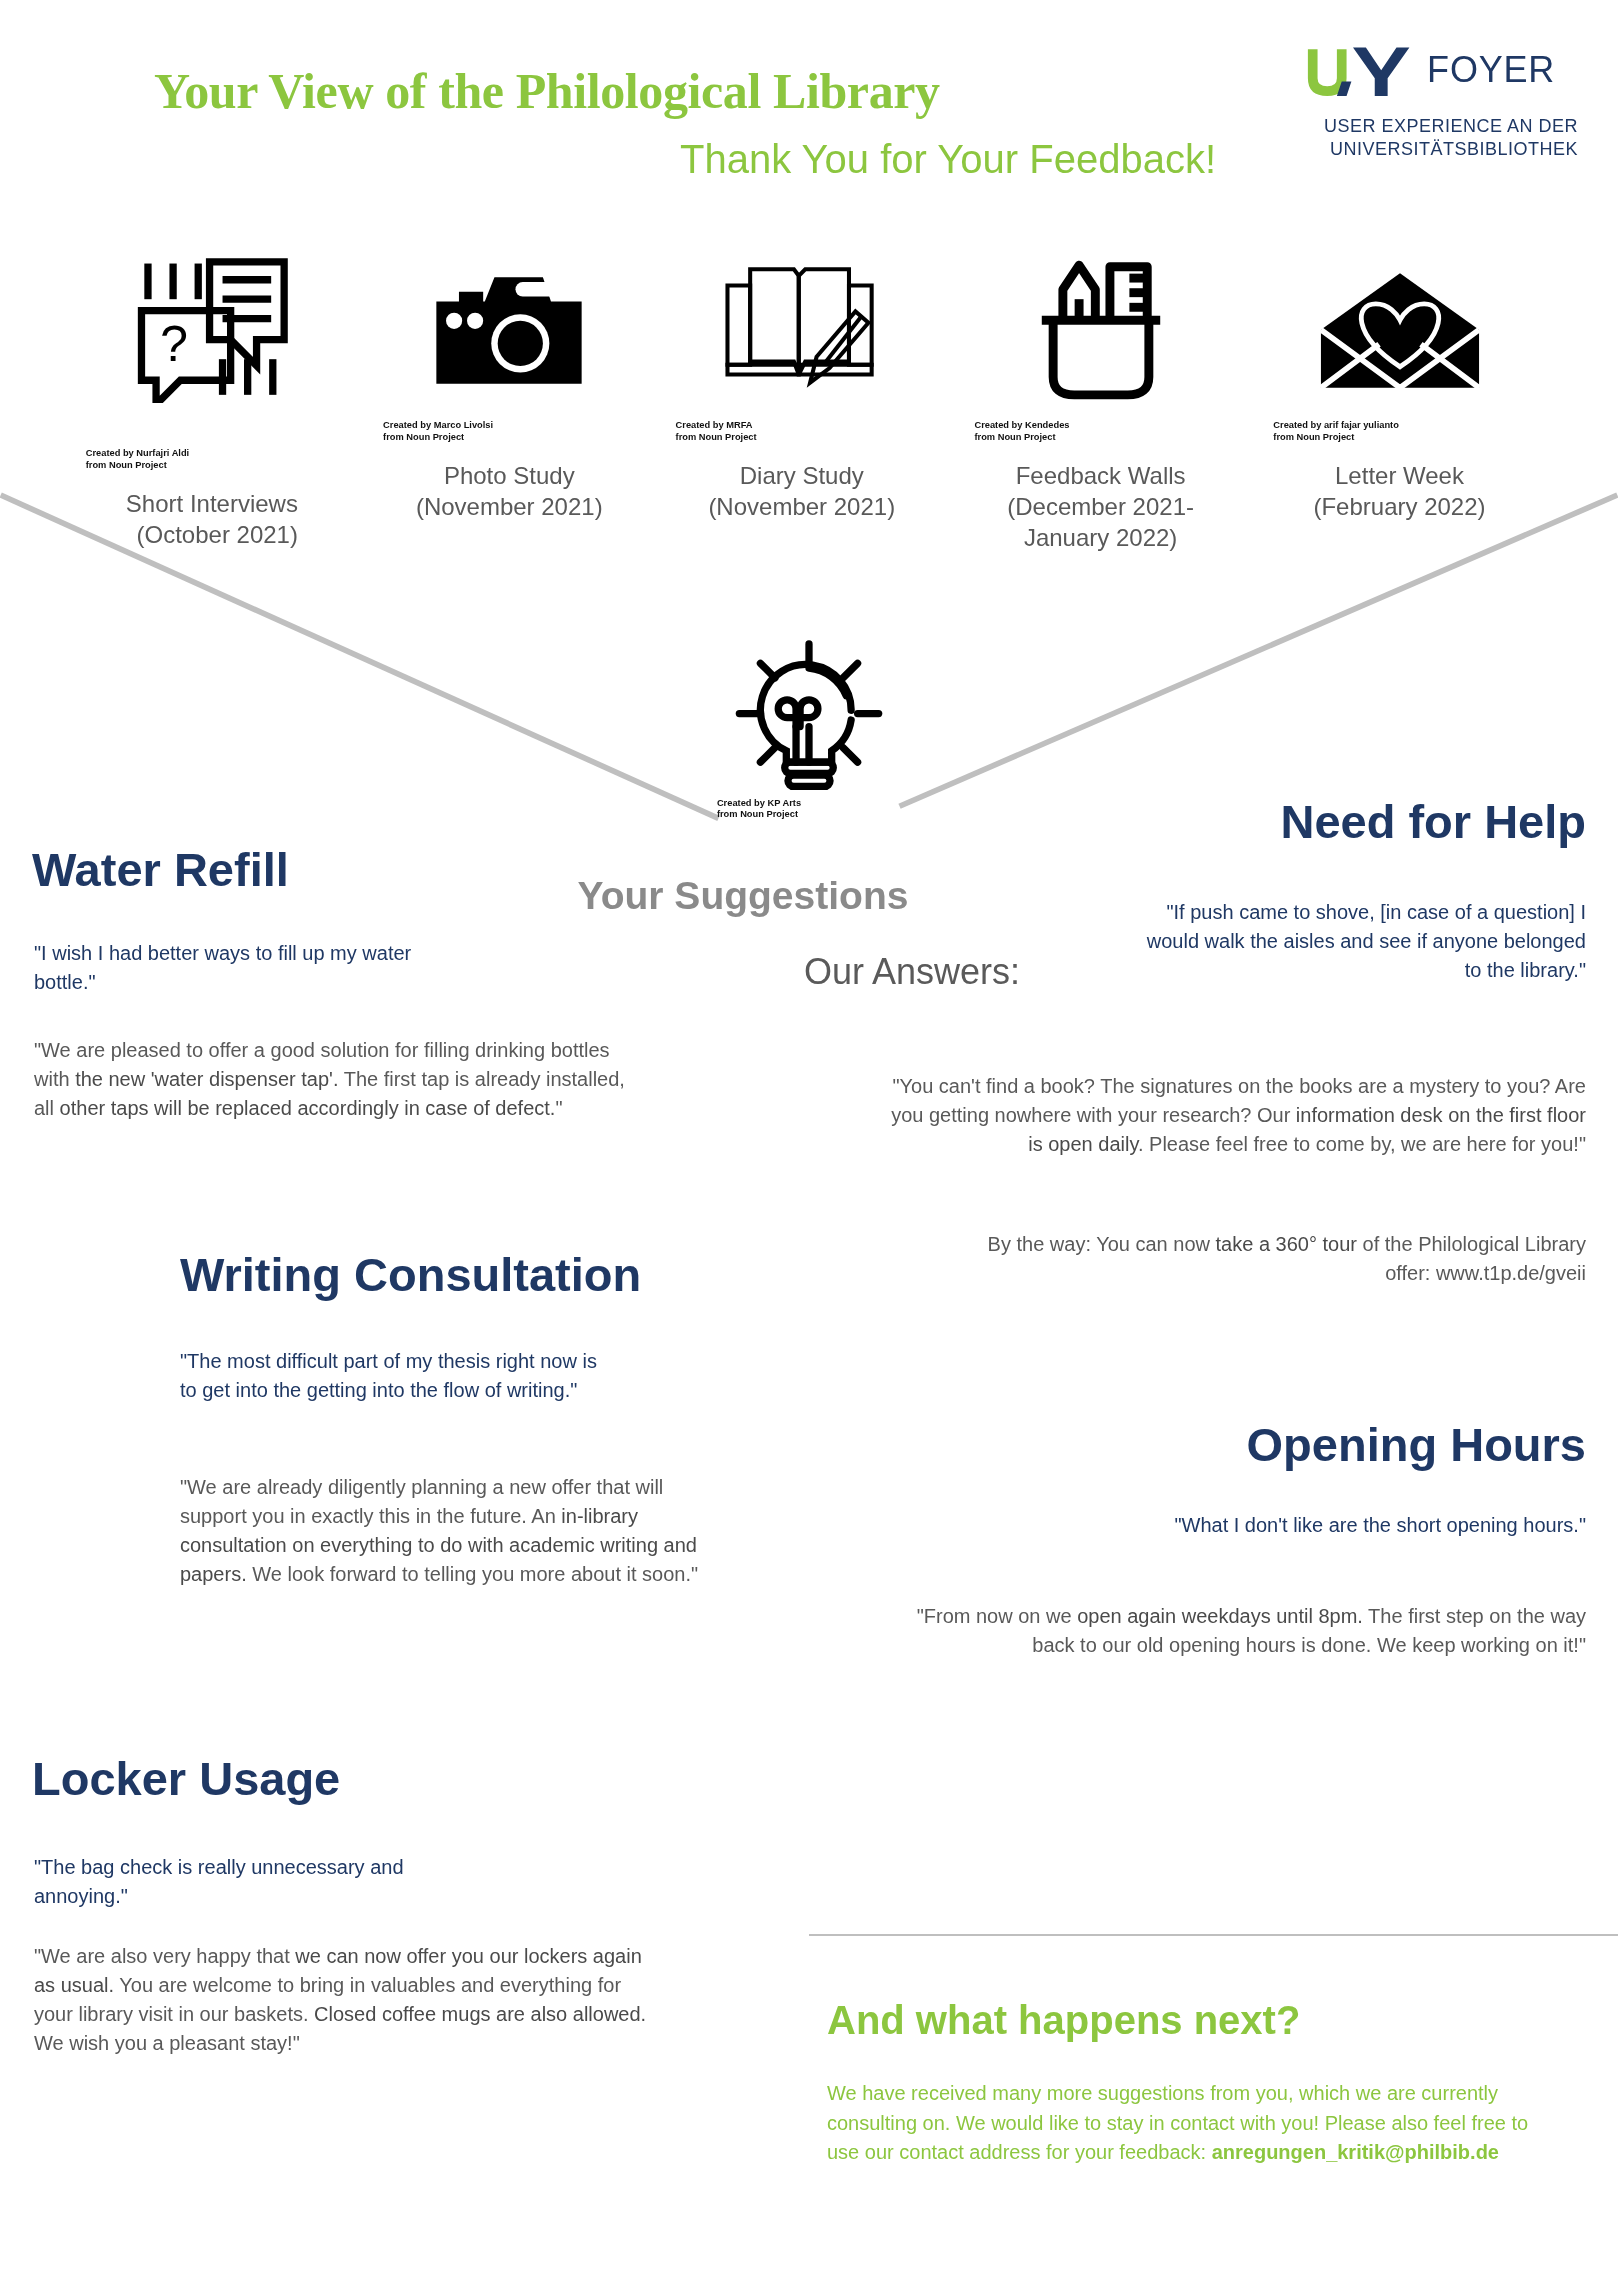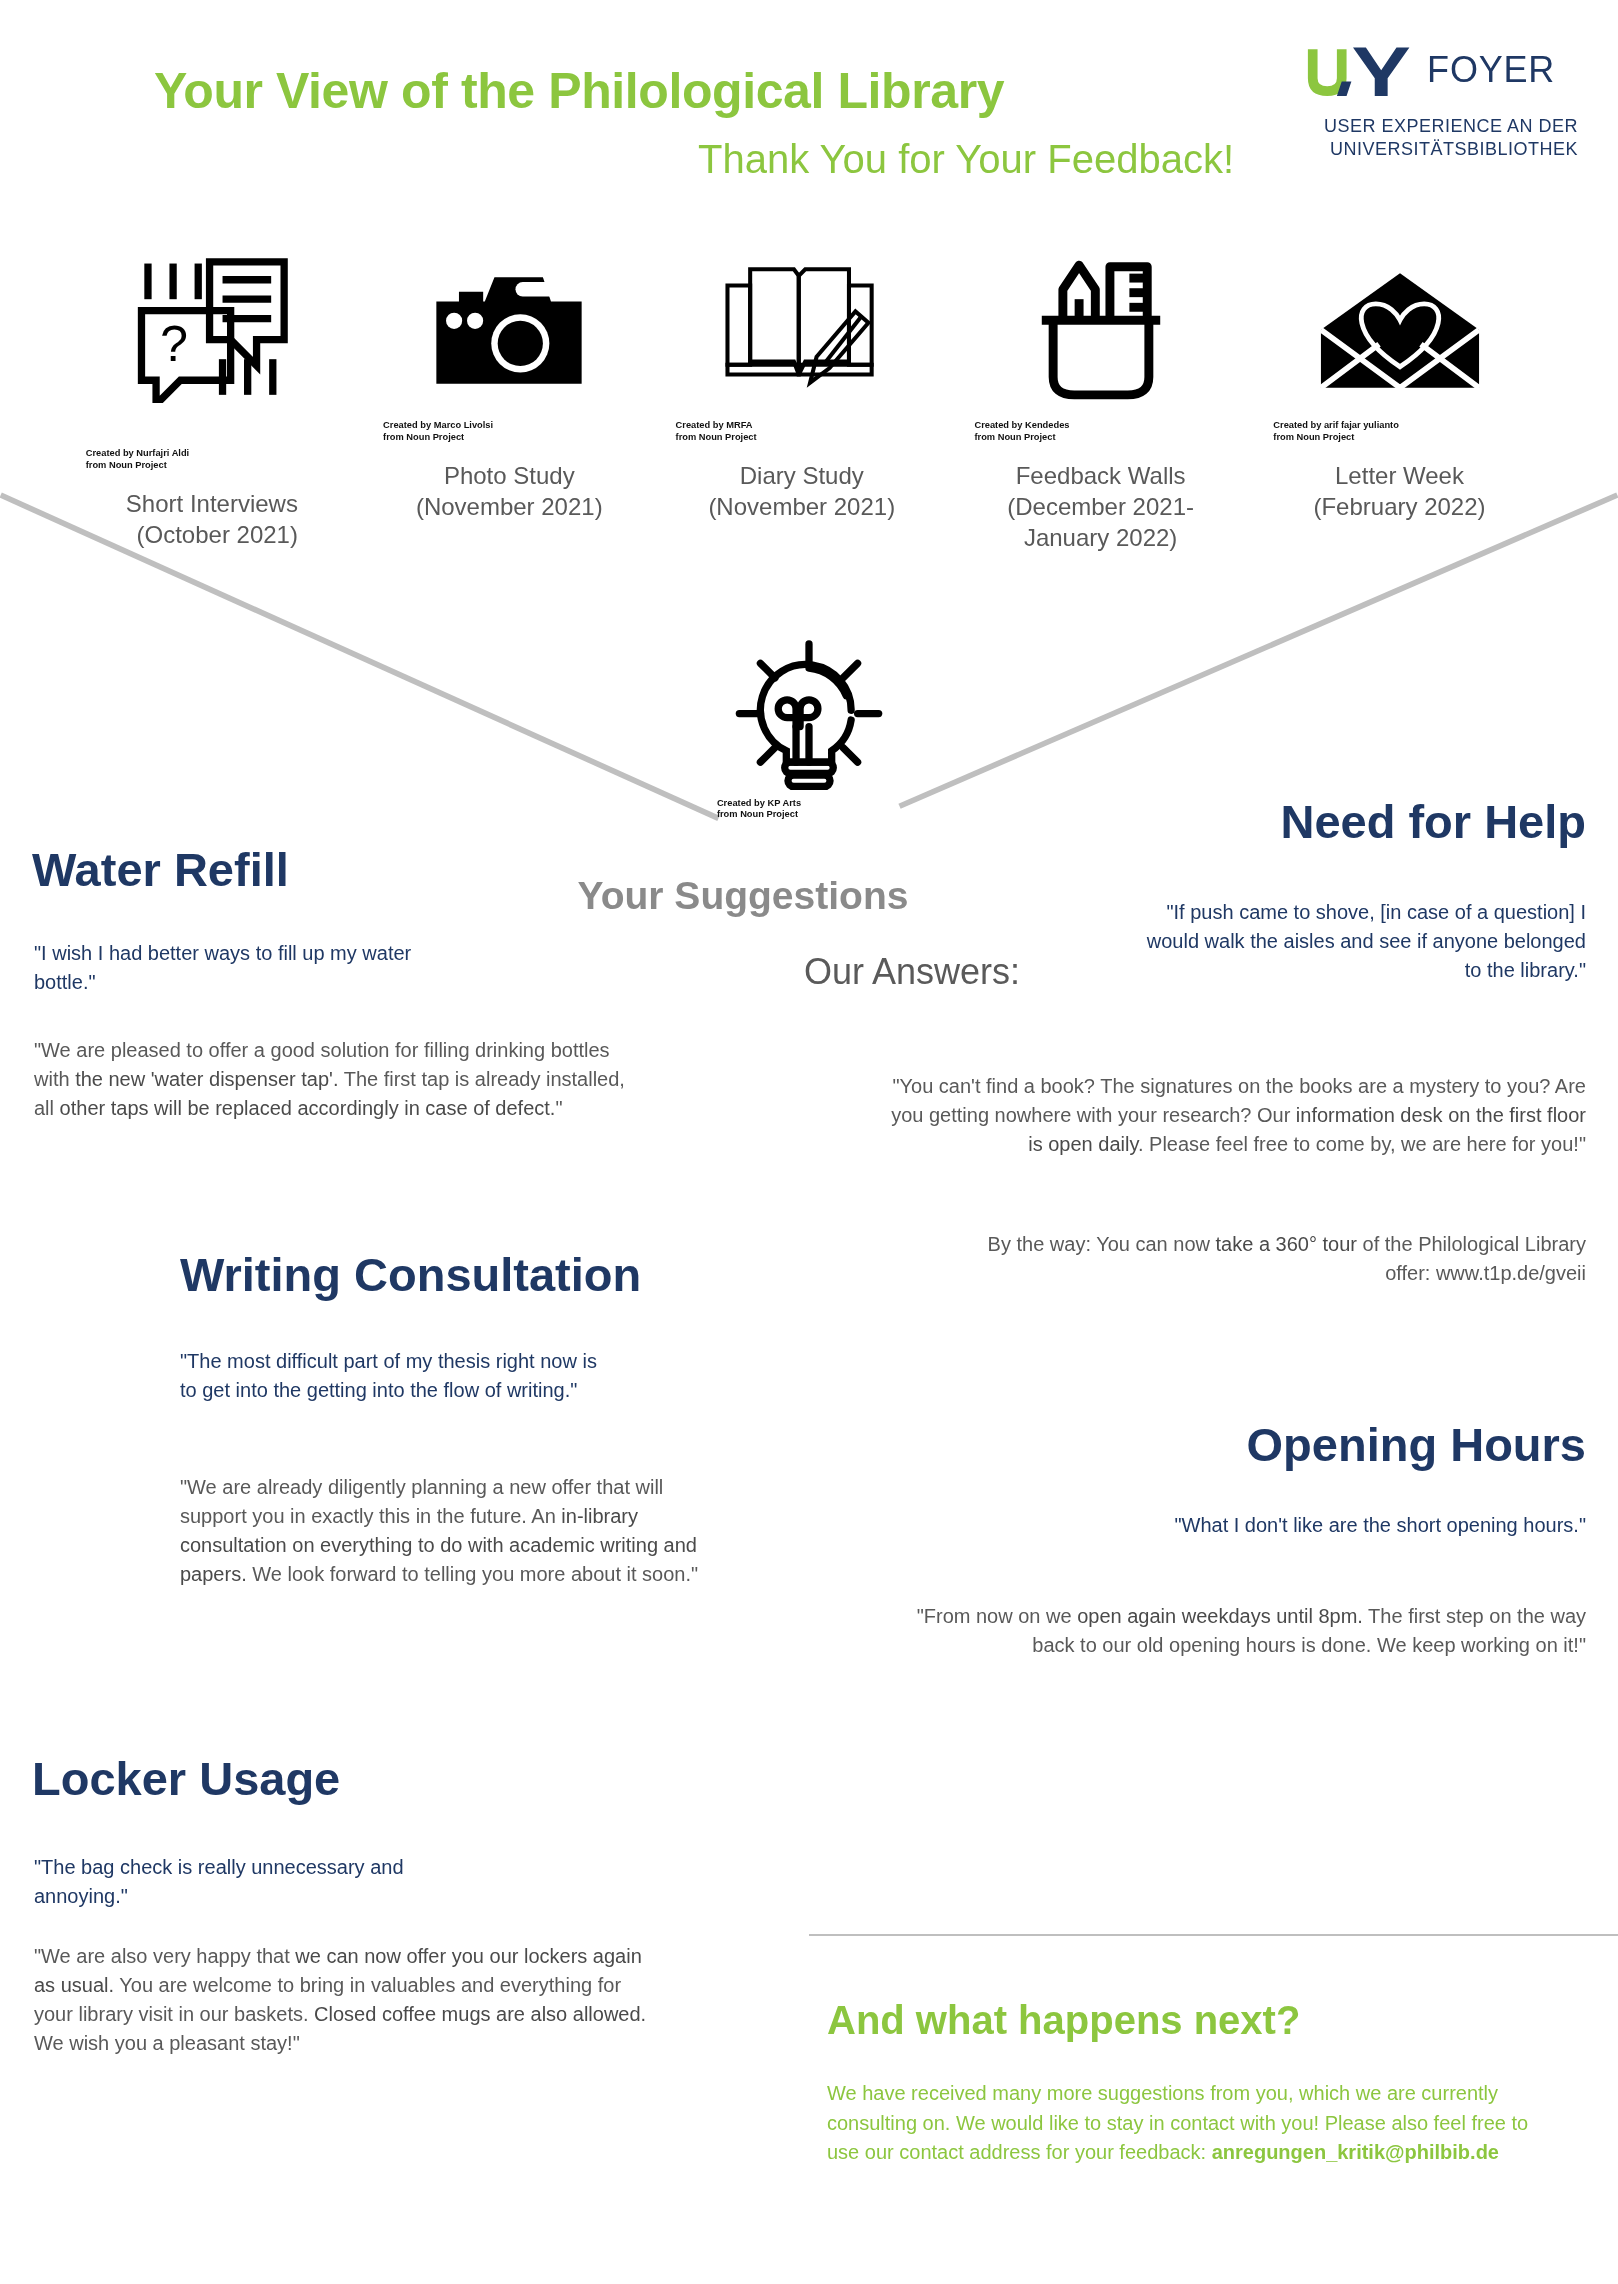--- a/index.html
+++ b/index.html
@@ -8,24 +8,24 @@
     width:1618px;height:2284px;position:relative;overflow:hidden;
     font-family:"Liberation Sans", sans-serif;
     -webkit-font-smoothing:antialiased;
   }
   .abs{position:absolute;}
 
   
   #poster-title{
     left:154px;top:63px;width:1011px;
     font-size:50px;font-weight:700;color:#8CC63F;
-    letter-spacing:-0.4px;line-height:1.12;
+    letter-spacing:-0.4px;line-height:1.12;font-family:Liberation Serif, serif;
   }
   #poster-subtitle{
-    left:166px;top:136px;width:1068px;text-align:right;
+    left:148px;top:136px;width:1068px;text-align:right;
     font-size:40px;font-weight:400;color:#8CC63F;line-height:1.15;
   }
 
   
   #logo{left:1303px;top:49px;width:275px;}
   #logo-mark{display:flex;align-items:flex-end;height:55px;}
   #logo-tagline{
     margin-top:11.3px;color:#1F3864;font-size:18px;font-weight:400;
     letter-spacing:0.5px;line-height:1.28;text-align:right;
   }

